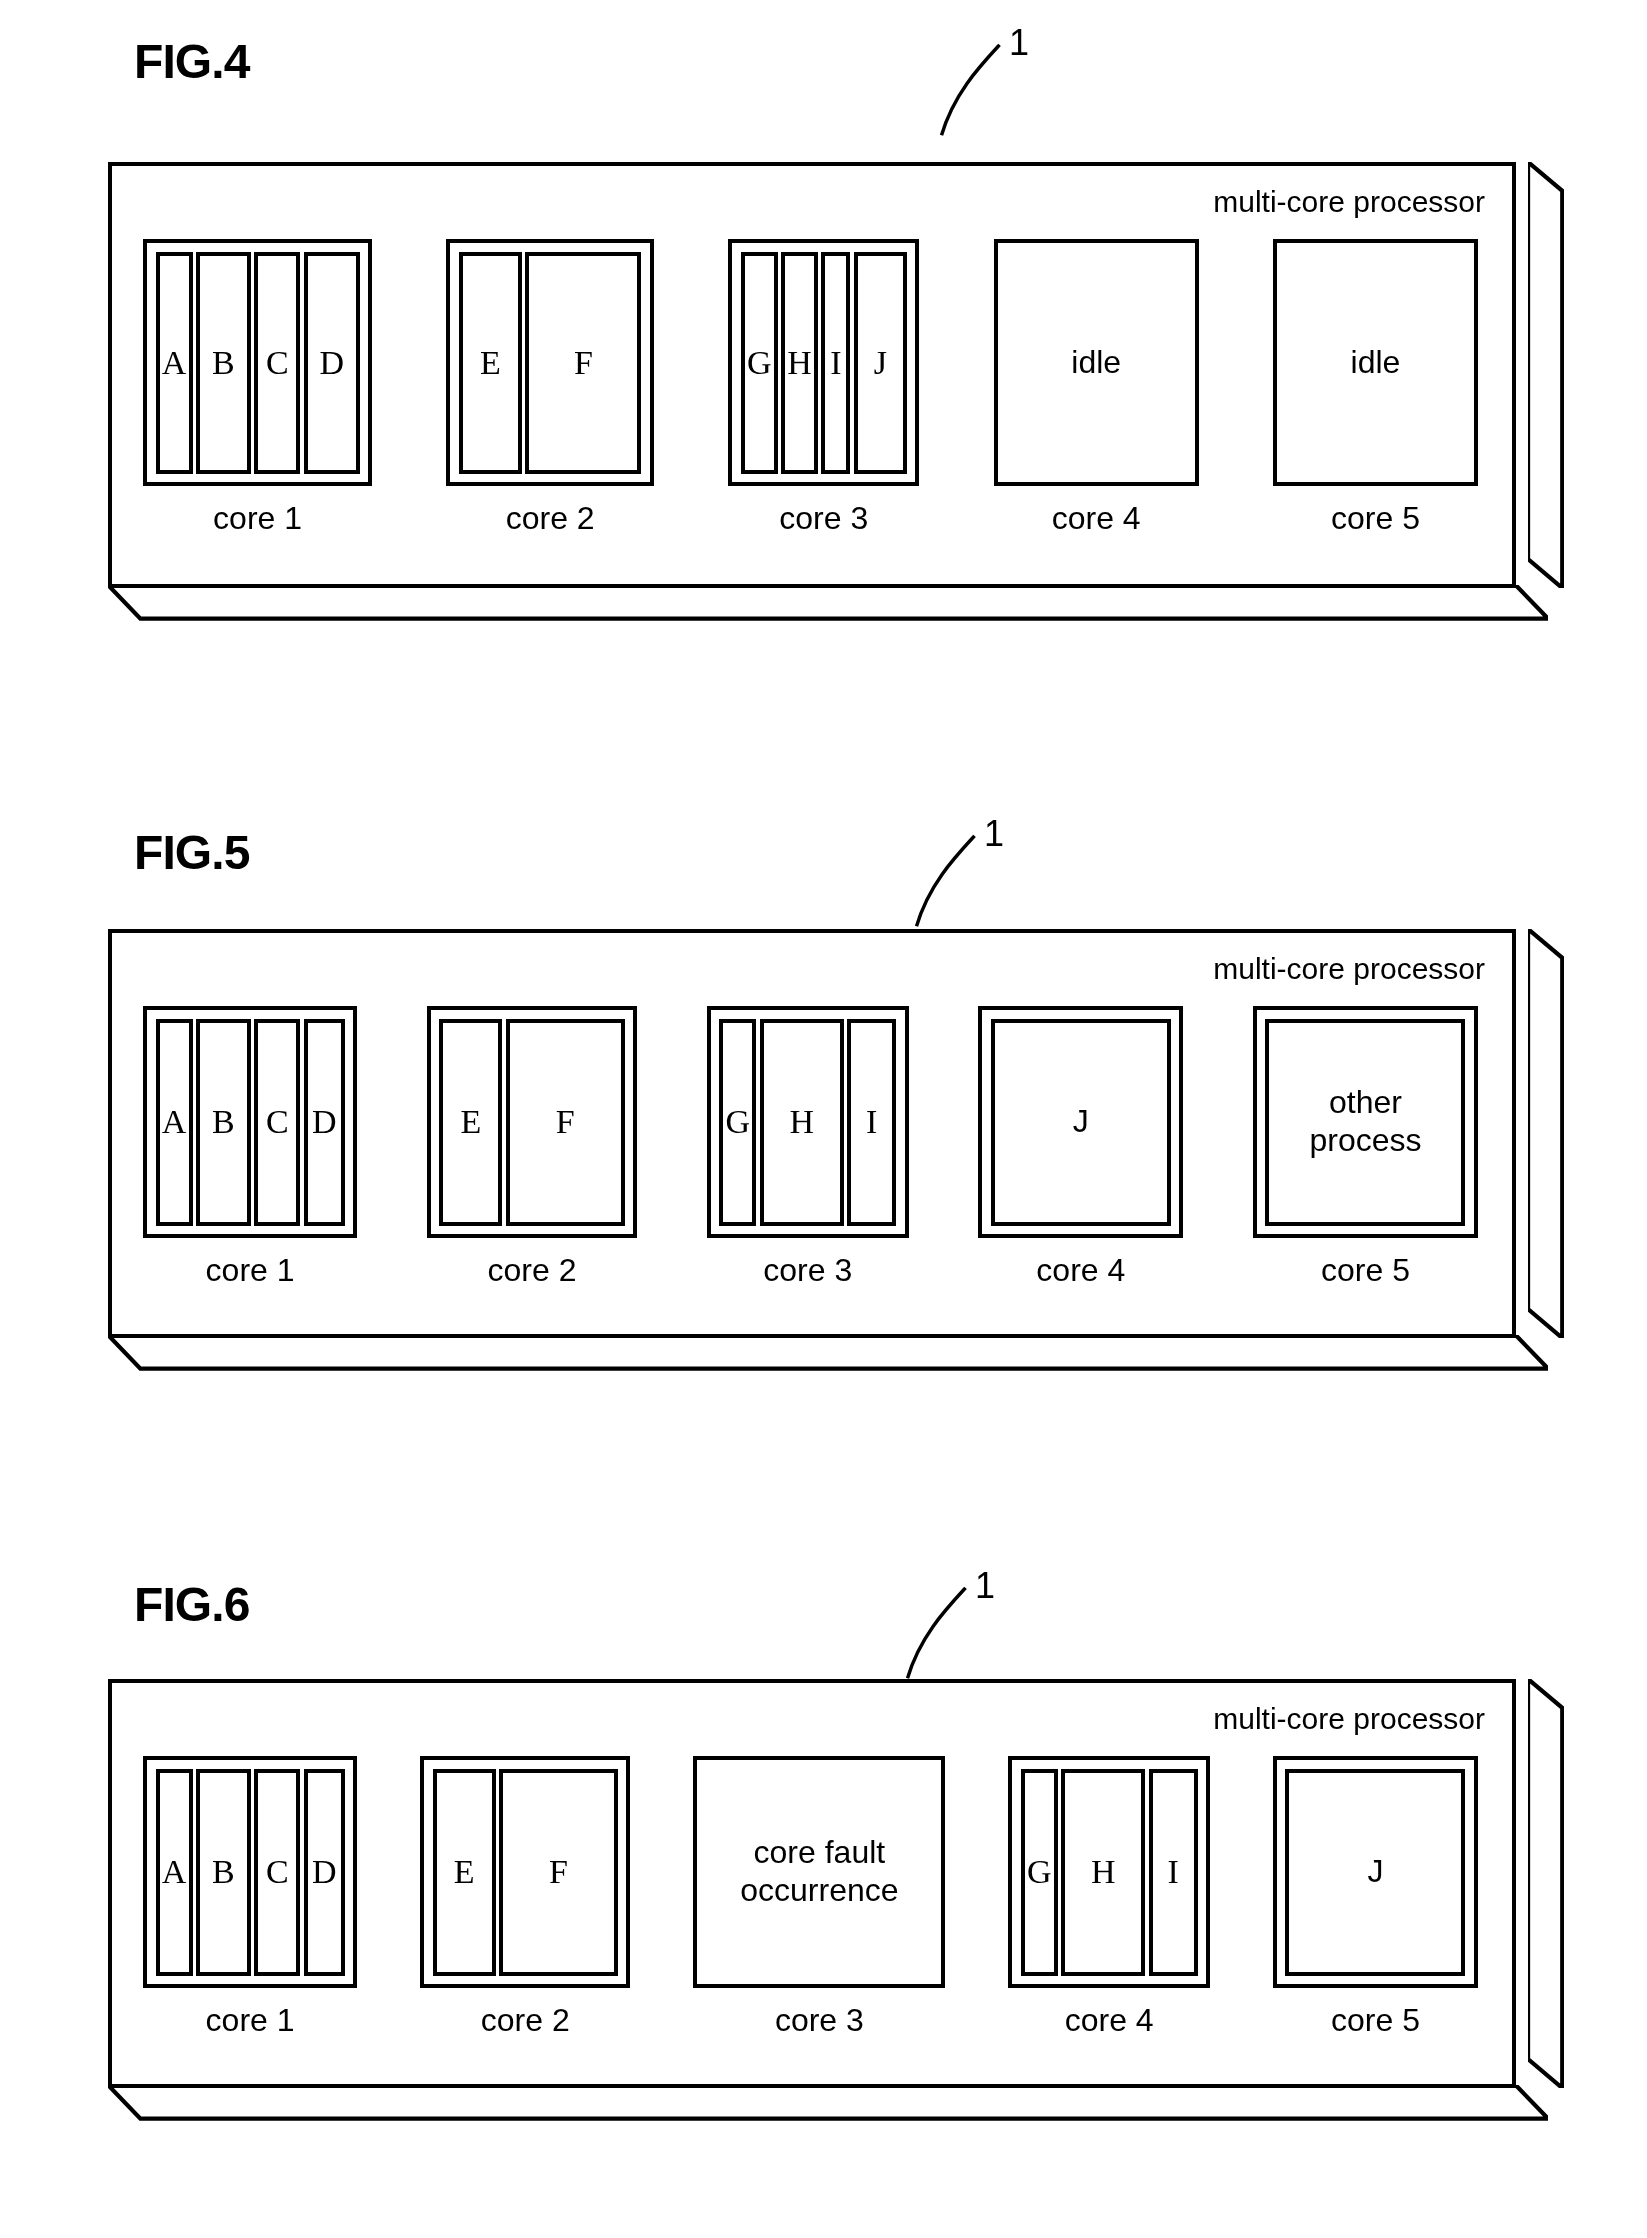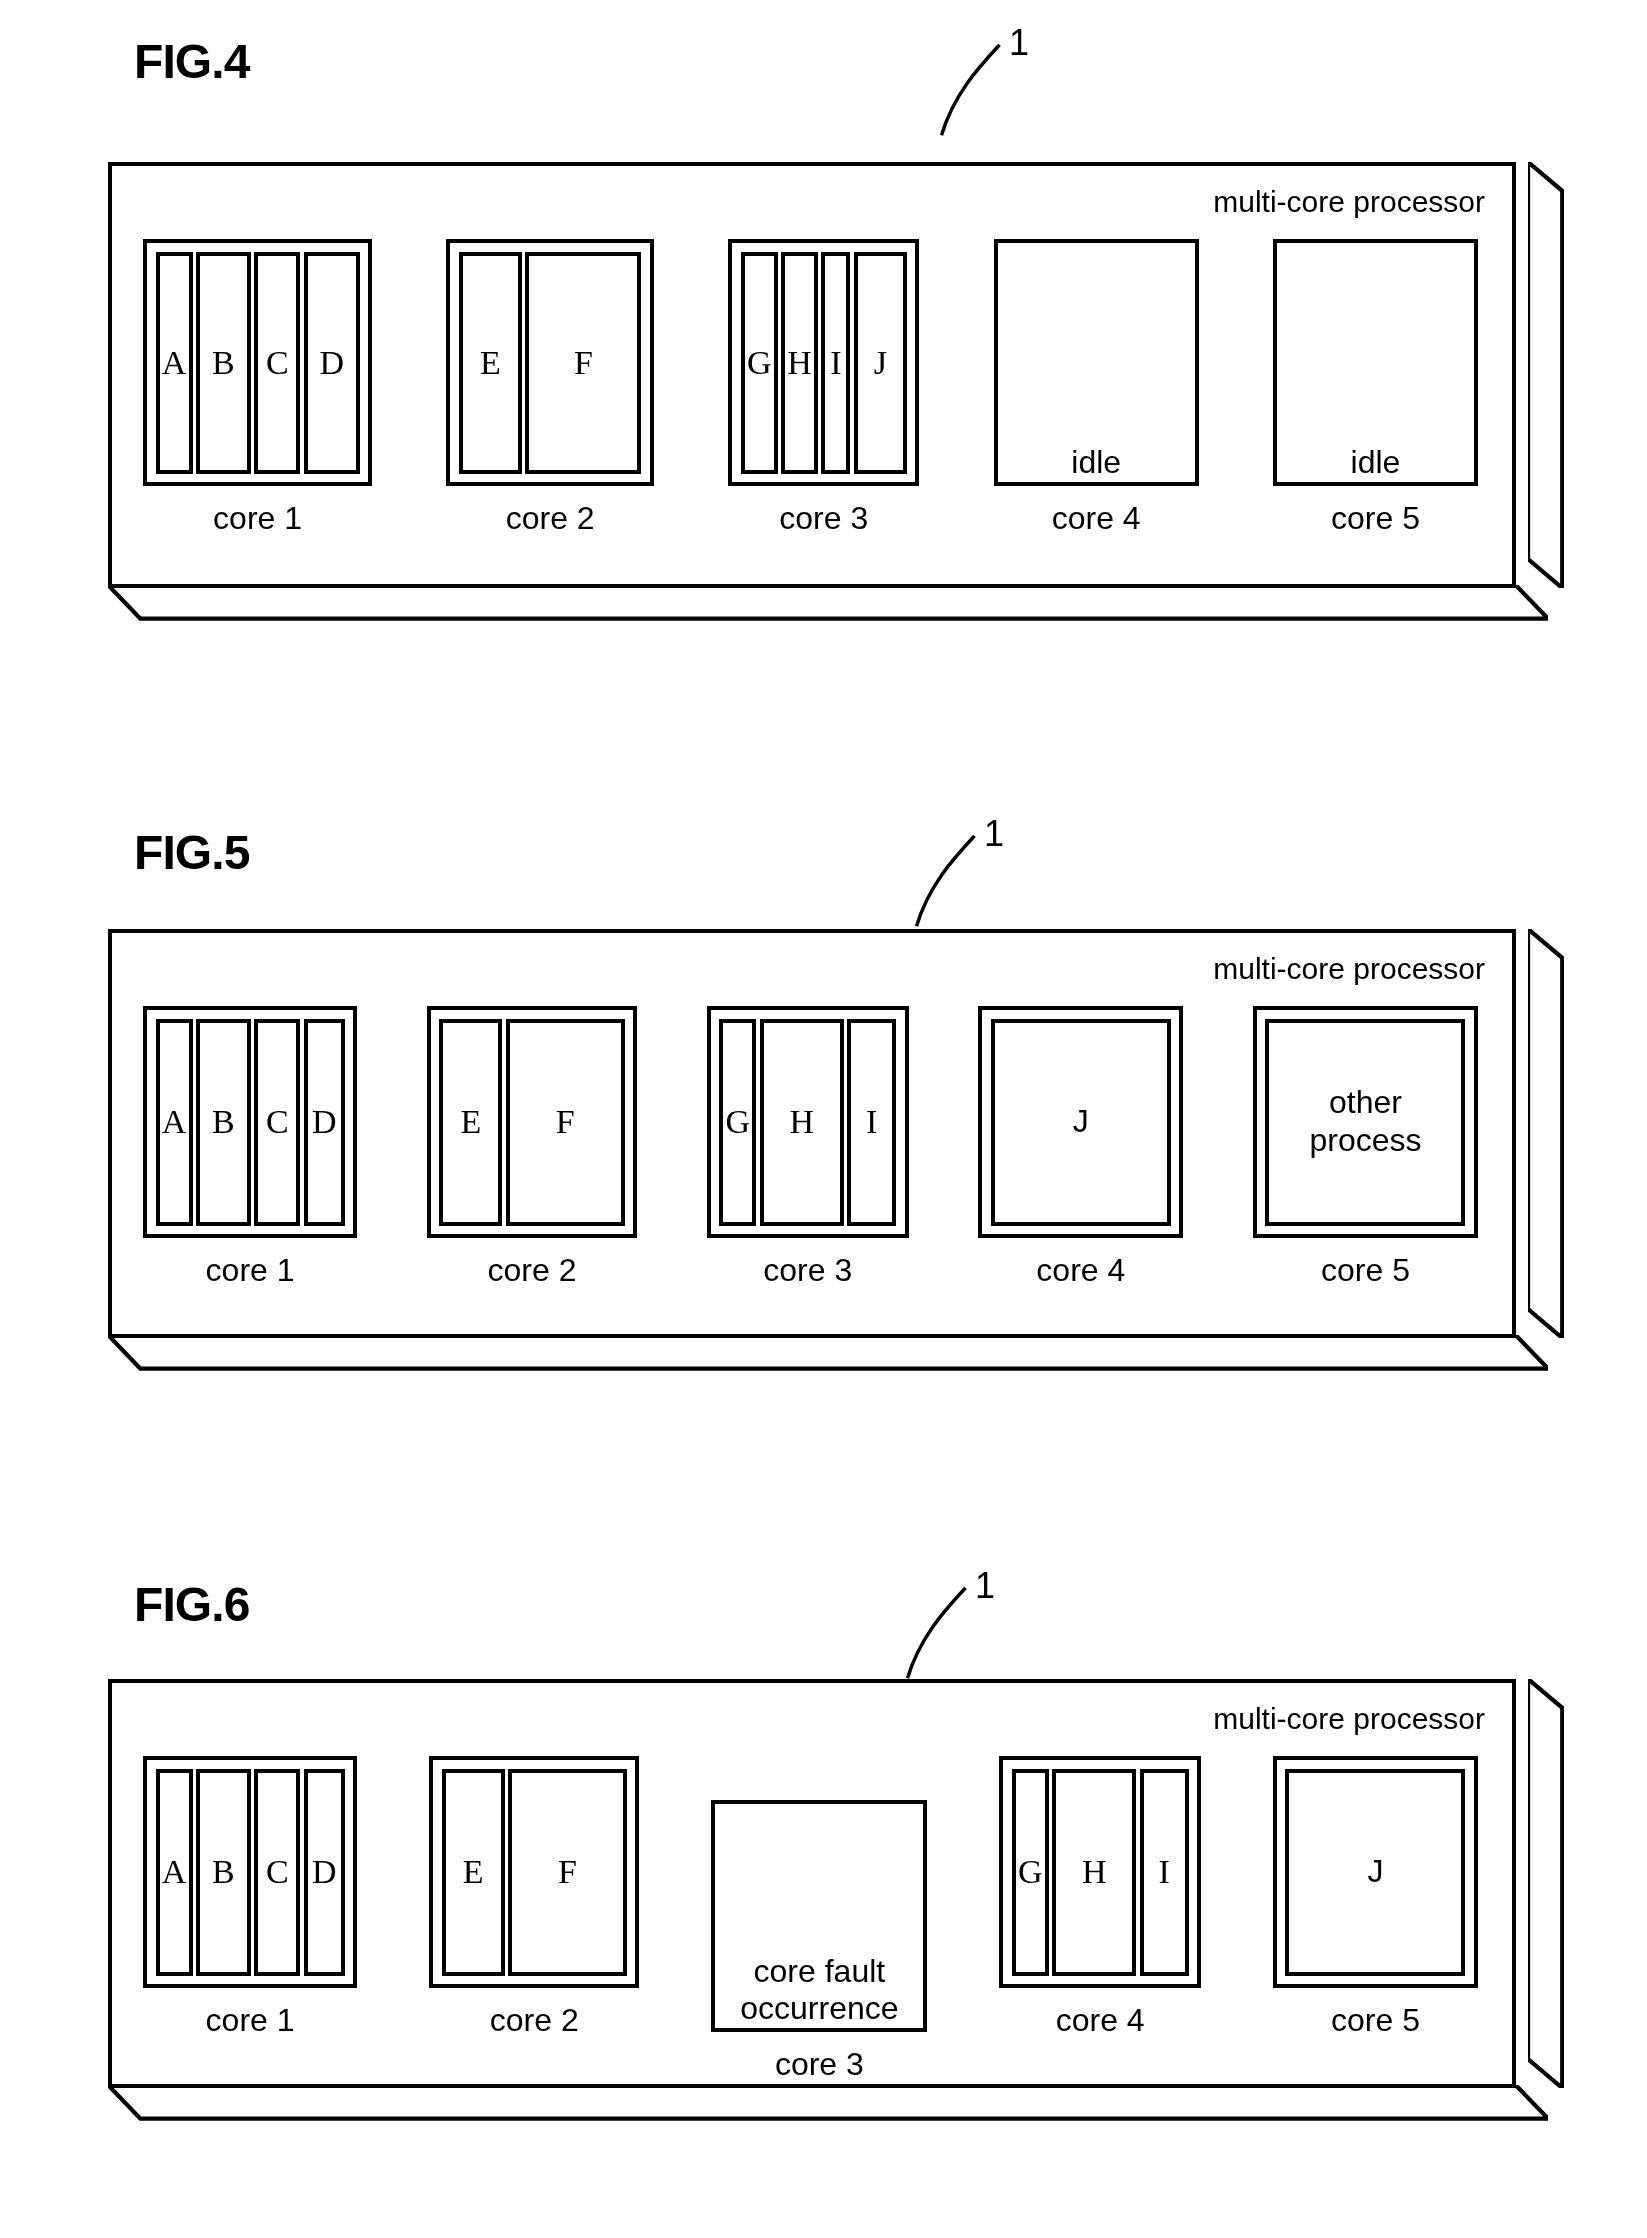--- a/index.html
+++ b/index.html
@@ -125,21 +125,21 @@
     background: #fff;
     padding: 8.5px;
     display: flex;
     flex-direction: row;
     align-items: stretch;
     justify-content: flex-start;
   }
   
   .core-outer.single {
     padding: 0;
-    align-items: flex-end;
+    align-items: center;
     justify-content: center;
   }
 
   
   .task {
     border: 4.3px solid #000;
     box-sizing: border-box;
     background: #fff;
     display: flex;
     align-items: center;
@@ -331,21 +331,21 @@
               <div class="core-label">core 1</div>
             </div>
             <div class="core">
               <div class="core-outer" style="height: 232px;">
                 <div class="task" style="width: 63px;">E</div>
                 <div class="task" style="width: 119px;">F</div>
               </div>
               <div class="core-label">core 2</div>
             </div>
             <div class="core">
-              <div class="core-outer single" style="height: 232px; width: 216px; margin-top: 44px;">
+              <div class="core-outer single" style="height: 232px; width: 252px;">
                 <div class="core-plain-text">core fault
 occurrence</div>
               </div>
               <div class="core-label">core 3</div>
             </div>
             <div class="core">
               <div class="core-outer" style="height: 232px;">
                 <div class="task" style="width: 37px;">G</div>
                 <div class="task" style="width: 84px;">H</div>
                 <div class="task" style="width: 49px;">I</div>

